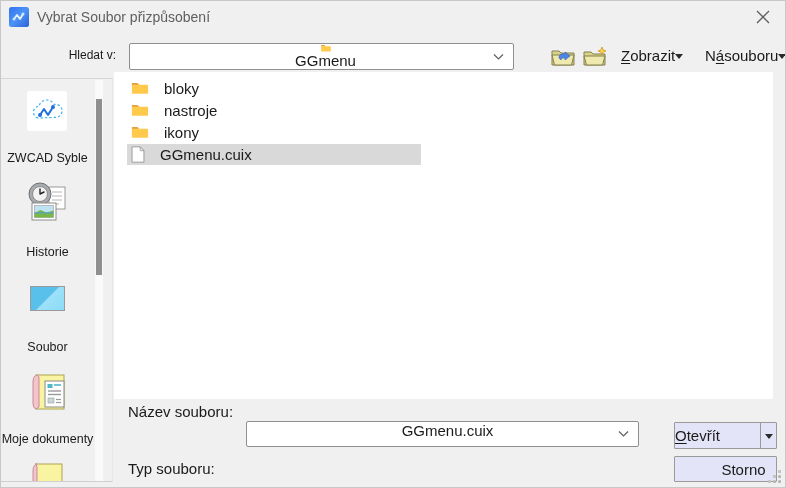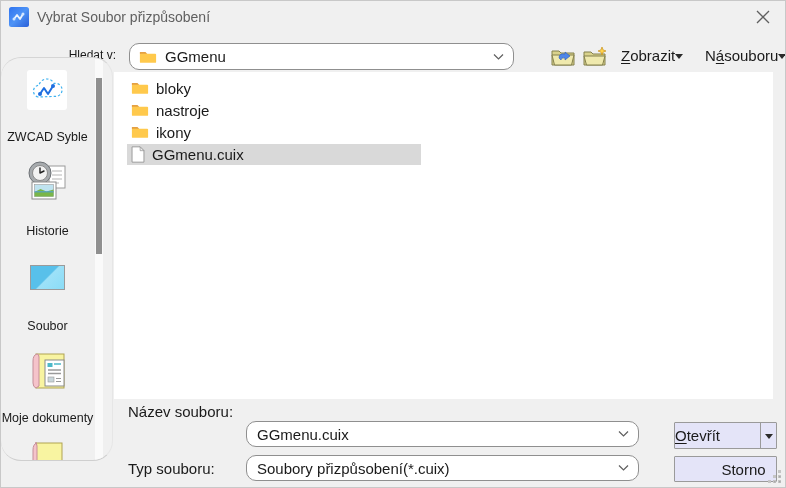--- a/index.html
+++ b/index.html
@@ -10,48 +10,48 @@
     color:#1a1a1a; box-sizing:border-box;
     border:1px solid #c8c8c8;
   }
   
   .titlebar { position:absolute; left:0; top:0; right:0; height:32px; background:#f0f0f0; }
   .app-icon { position:absolute; left:8px; top:6px; width:20px; height:20px; }
   .title-text { position:absolute; left:36px; top:8px; font-size:14px; color:#5f5f5f; white-space:nowrap; }
   .close-btn { position:absolute; right:0; top:0; width:44px; height:32px; display:flex; align-items:center; justify-content:center; cursor:default; }
   
   .lookin-label { position:absolute; left:0; top:47px; width:115px; text-align:right; font-size:12px; white-space:nowrap; }
-  .combo { position:absolute; background:#fff; border:1px solid #8f8f8f; border-radius:10px; box-sizing:border-box; display:flex; align-items:center; }
+  .combo { position:absolute; background:#fff; border:1px solid #8f8f8f; border-radius:2px; box-sizing:border-box; display:flex; align-items:center;flex-direction:column; }
   .combo .chev { position:absolute; right:9px; top:50%; transform:translateY(-50%); }
   .combo-lookin { left:128px; top:42px; width:385px; height:27px; }
   .combo-lookin .folder-ic { margin-left:9px; }
   .combo-lookin .txt { margin-left:8px; font-size:15px; }
   .tb-icon { position:absolute; top:44px; width:27px; height:23px; display:flex; align-items:center; justify-content:center; }
   .tb-icon1 { left:549px; }
   .tb-icon2 { left:581px; }
   .menu { position:absolute; top:46px; font-size:15px; display:flex; align-items:center; gap:0; white-space:nowrap; }
   .menu-zobrazit { left:620px; }
   .menu-nastroje { left:704px; }
   .tri-down { width:0; height:0; border-left:4px solid transparent; border-right:4px solid transparent; border-top:5px solid #2b2b2b; margin-top:2px; }
   .u { text-decoration:underline; text-underline-offset:2px; }
   
-  .sidebar { position:absolute; left:0; top:56px; width:112px; height:404px; box-sizing:border-box;
+  .sidebar { position:absolute; left:0; top:77px; width:112px; height:404px; box-sizing:border-box;
              border-top:1px solid #d5d5d5; border-bottom:1px solid #cfcfcf; border-right:1px solid #e6e6e6;
-             background:#f0f0f0; overflow:hidden;border-radius:20px; }
+             background:#f0f0f0; overflow:hidden; }
   .side-item-icon { position:absolute; display:flex; align-items:center; justify-content:center; }
   .side-label { position:absolute; left:0; width:93px; text-align:center; font-size:12.5px; color:#1a1a1a; white-space:nowrap; }
   .cloudbox { width:40px; height:40px; background:#fff; border-radius:3px; display:flex; align-items:center; justify-content:center; }
   .desktop-ic { width:35px; height:25px; border:1px solid #9a9a9a; box-sizing:border-box;
                 background:linear-gradient(135deg,#58c0ea 0%,#58c0ea 48%,#9de1f8 52%,#8adcf6 100%); }
   .scrolltrack { position:absolute; left:94px; top:1px; width:8px; height:401px; background:#fafafa; }
   .scrollthumb { position:absolute; left:1px; top:19px; width:6px; height:176px; background:#8f8f8f; }
   
   .filelist { position:absolute; left:113px; top:71px; width:659px; height:327px; background:#fff; padding-top:5px; box-sizing:border-box; }
   .frow { height:22px; display:flex; align-items:center; padding-left:13px; }
-  .frow-inner { display:inline-flex; align-items:center; gap:7px; padding:2px 8px 2px 4px; }
+  .frow-inner { display:inline-flex; align-items:center; gap:15px; padding:2px 8px 2px 4px; }
   .frow-inner.selected { background:#d9d9d9; width:282px; }
   .fname { font-size:15px; white-space:nowrap; }
   
   .form-label { position:absolute; left:127px; font-size:15px; white-space:nowrap; }
   .lbl-name { top:402px; }
   .lbl-type { top:459px; }
   .combo-name { left:245px; top:420px; width:393px; height:26px; }
   .combo-type { left:245px; top:454px; width:393px; height:26px; }
   .combo-val { margin-left:10px; font-size:15px; white-space:nowrap; }
   
@@ -232,26 +232,20 @@
   </div>
 
   <div class="form-label lbl-name">Název souboru:</div>
   <div class="combo combo-name">
     <span class="combo-val">GGmenu.cuix</span>
     <svg class="chev" width="11" height="7" viewBox="0 0 11 7">
       <path d="M1 1 L5.5 5.5 L10 1" fill="none" stroke="#5f5f5f" stroke-width="1.2"></path>
     </svg>
   </div>
   <div class="form-label lbl-type">Typ souboru:</div>
-  <div class="combo combo-type">
-    <span class="combo-val">Soubory přizpůsobení(*.cuix)</span>
-    <svg class="chev" width="11" height="7" viewBox="0 0 11 7">
-      <path d="M1 1 L5.5 5.5 L10 1" fill="none" stroke="#5f5f5f" stroke-width="1.2"></path>
-    </svg>
-  </div>
 
   <div class="btn btn-open">
     <div class="btn-open-main">
       <span><span class="u">O</span><span>tevřít</span></span>
     </div>
     <div class="btn-open-arrow">
       <span class="tri-down"></span>
     </div>
   </div>
   <div class="btn btn-cancel">Storno</div>

